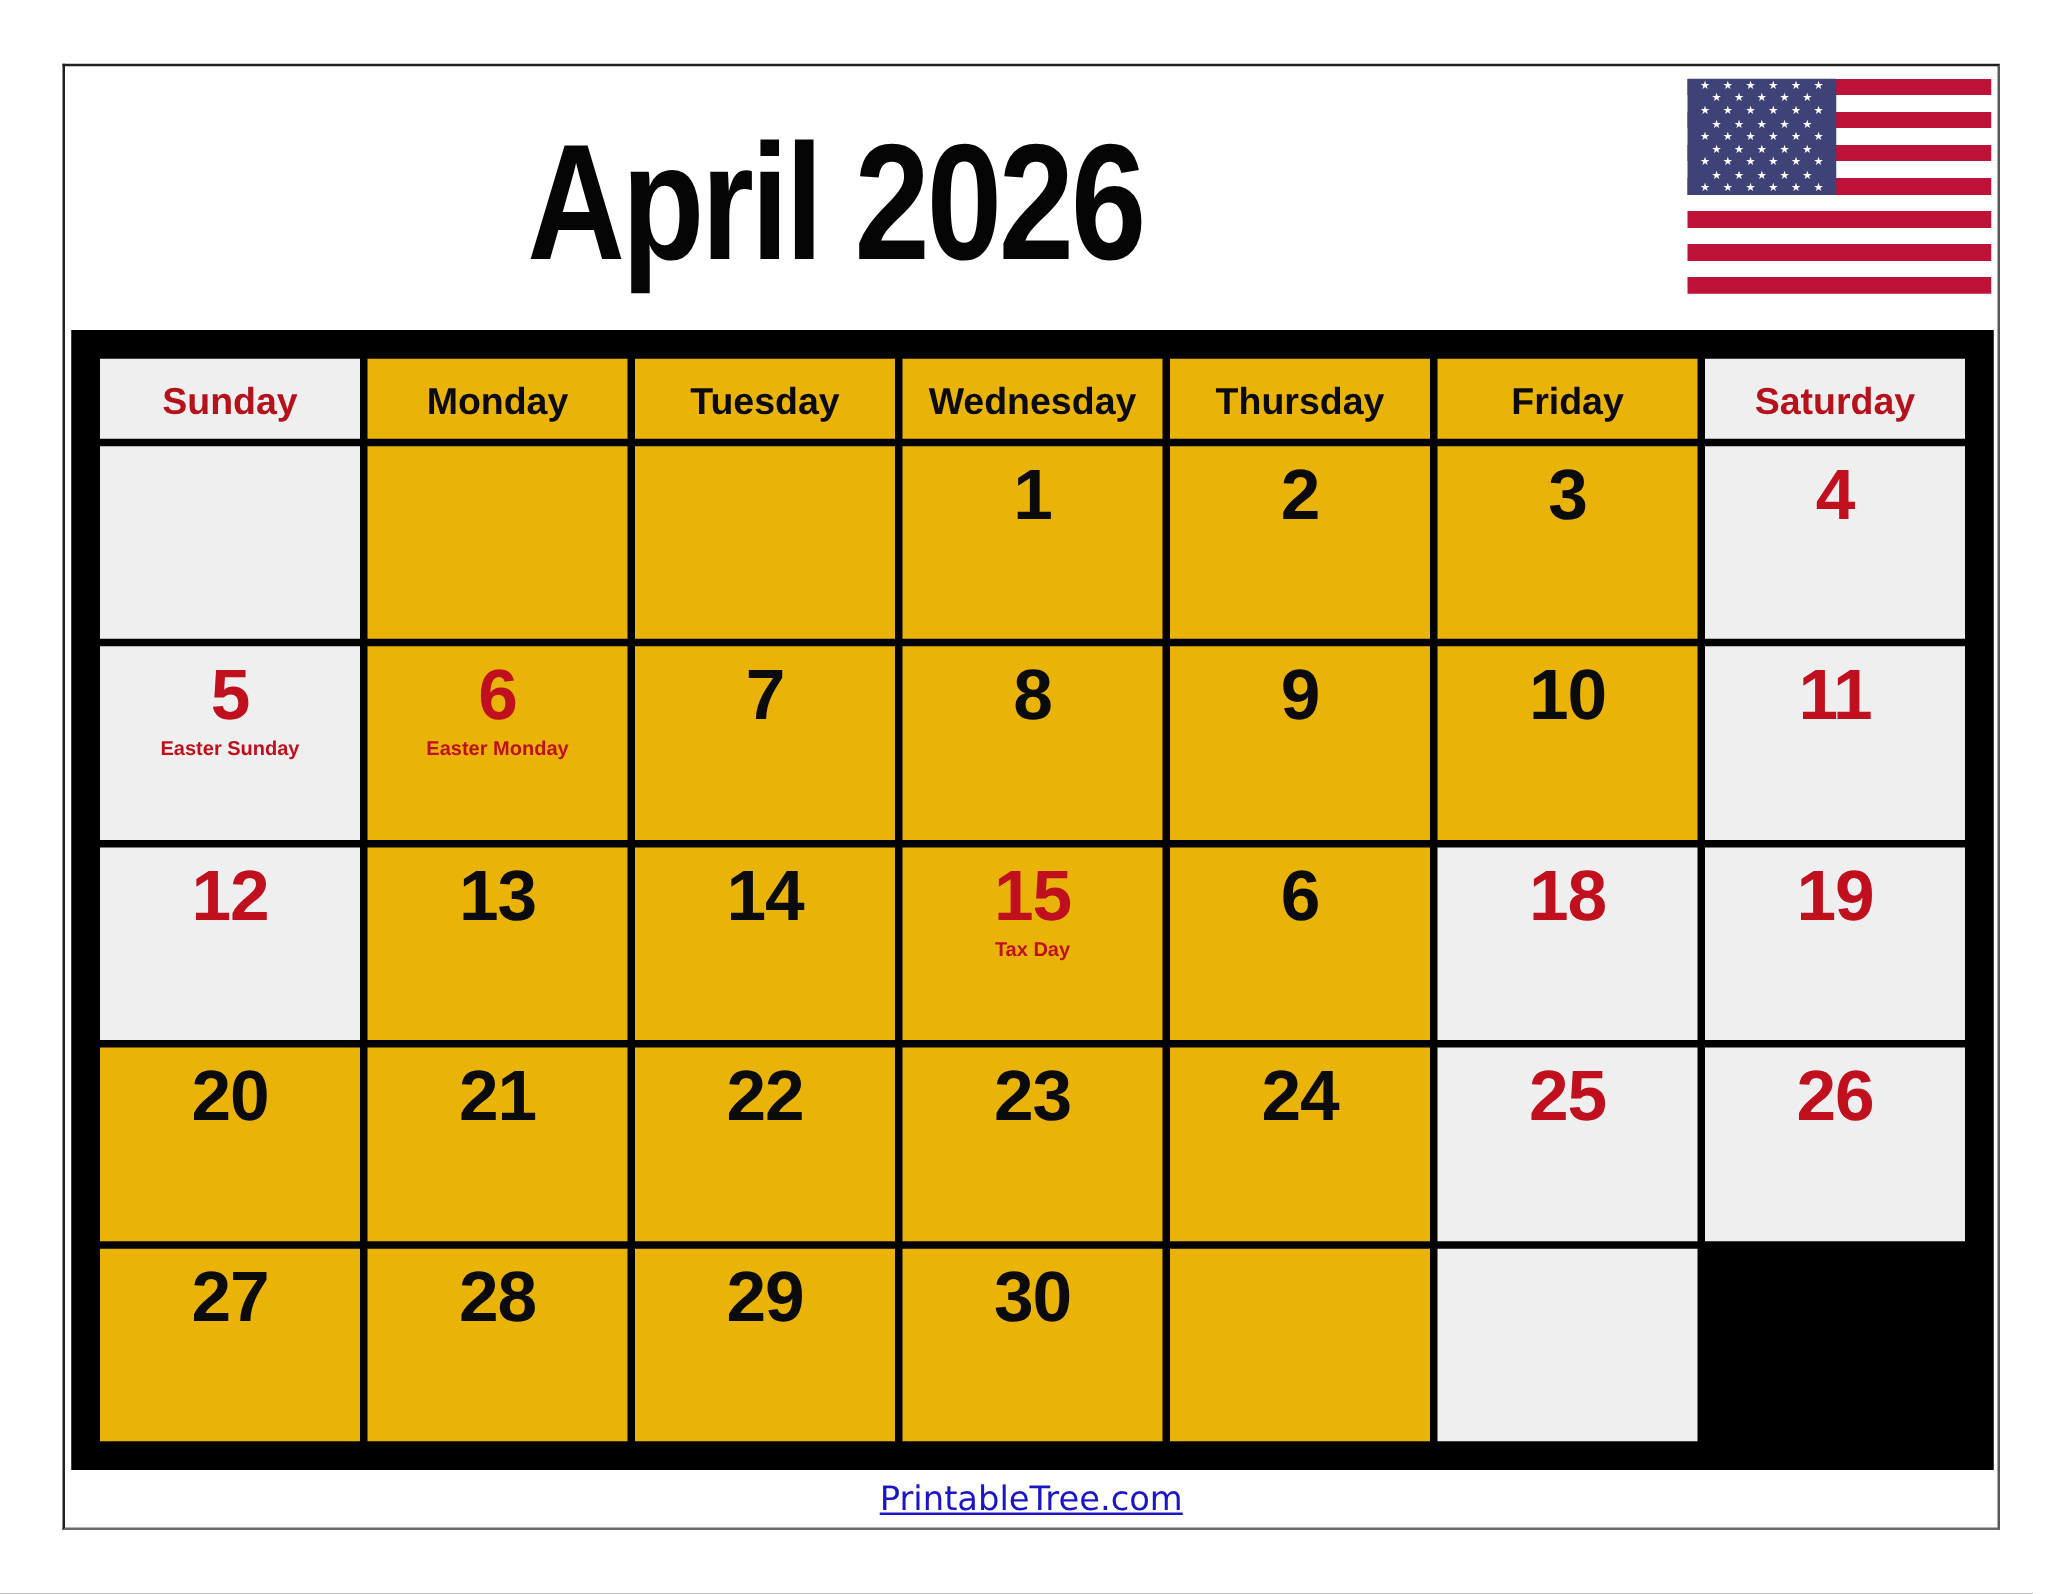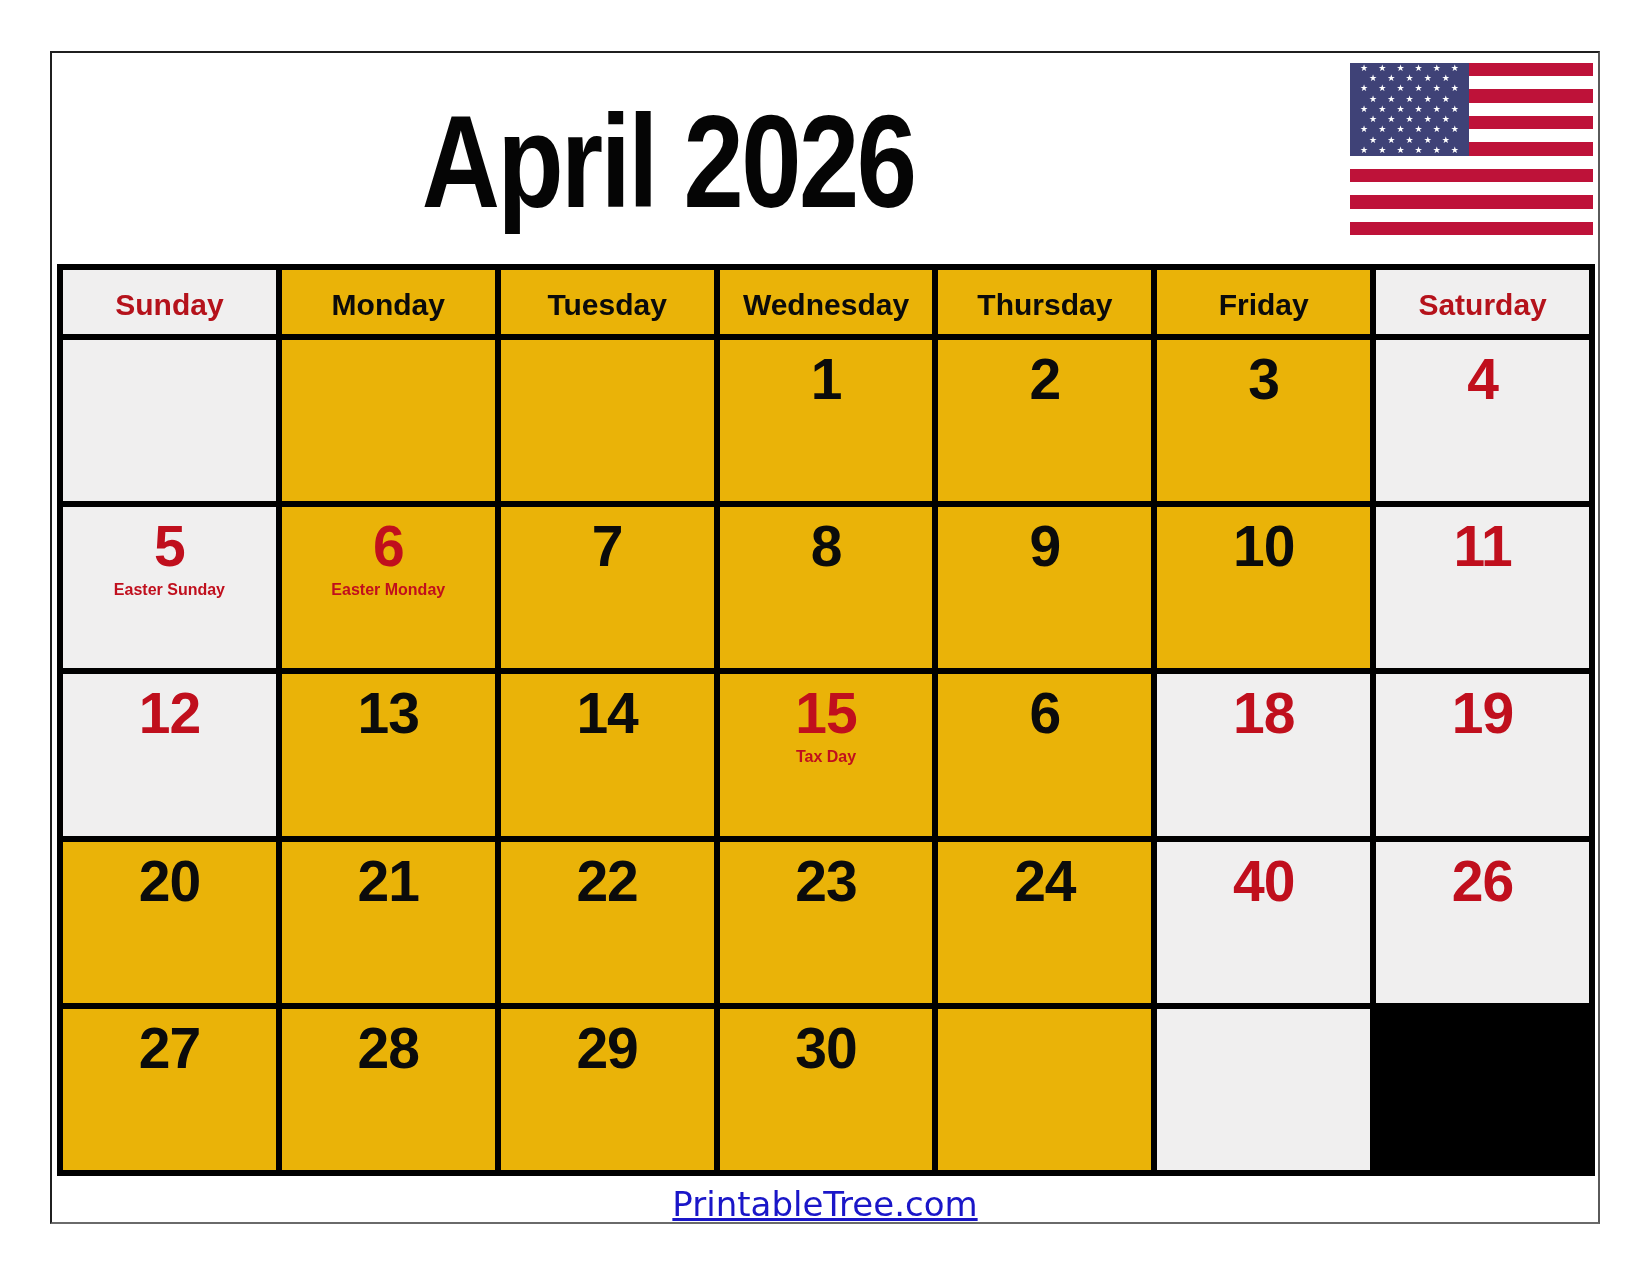--- a/index.html
+++ b/index.html
@@ -54,21 +54,21 @@
   }
   .flag .star-row.short{padding:0 9px;}
   .flag .star-row span{display:block;}
   
   .calendar{
     position:absolute;left:57px;top:264px;width:1538px;height:912px;
     background:var(--grid-line);
     display:grid;
     grid-template-columns:repeat(7,1fr);
     grid-template-rows:64px repeat(5,1fr);
-    gap:6px;padding:6px;box-sizing:border-box;
+    gap:6px;padding:23px;box-sizing:border-box;
   }
   .cell{background:#eab308;position:relative;}
   .cell.weekend{background:var(--weekend-bg);}
   .cell.header{
     display:flex;align-items:center;justify-content:center;
     font-weight:bold;font-size:30px;color:var(--ink);
     padding-top:6px;box-sizing:border-box;
   }
   .cell.header.weekend{color:var(--red-header);}
   .cell.day{
@@ -83,21 +83,21 @@
   .holiday{
     margin-top:4px;font-weight:bold;font-size:16px;line-height:1.1;
     color:var(--red-accent);text-align:center;
   }
   
   .footer{
     position:absolute;left:0;top:1184px;width:1650px;text-align:center;
   }
   .footer a{
     font-family:"DejaVu Sans", sans-serif;
-    font-size:34px;color:var(--link-blue);text-decoration:underline;text-align:right;
+    font-size:27px;color:var(--link-blue);text-decoration:underline;text-align:right;
   }
 </style>
 </head>
 <body>
 
 <div class="page-frame"></div>
 
 <div class="title-wrap">
   <span class="title">April 2026</span>
 </div>
@@ -252,21 +252,21 @@
     <div class="cell day">
       <span class="num">22</span>
     </div>
     <div class="cell day">
       <span class="num">23</span>
     </div>
     <div class="cell day">
       <span class="num">24</span>
     </div>
     <div class="cell weekend day">
-      <span class="num red">40</span>
+      <span class="num red">25</span>
     </div>
     <div class="cell weekend day">
       <span class="num red">26</span>
     </div>
     <div class="cell day">
       <span class="num">27</span>
     </div>
     <div class="cell day">
       <span class="num">28</span>
     </div>

